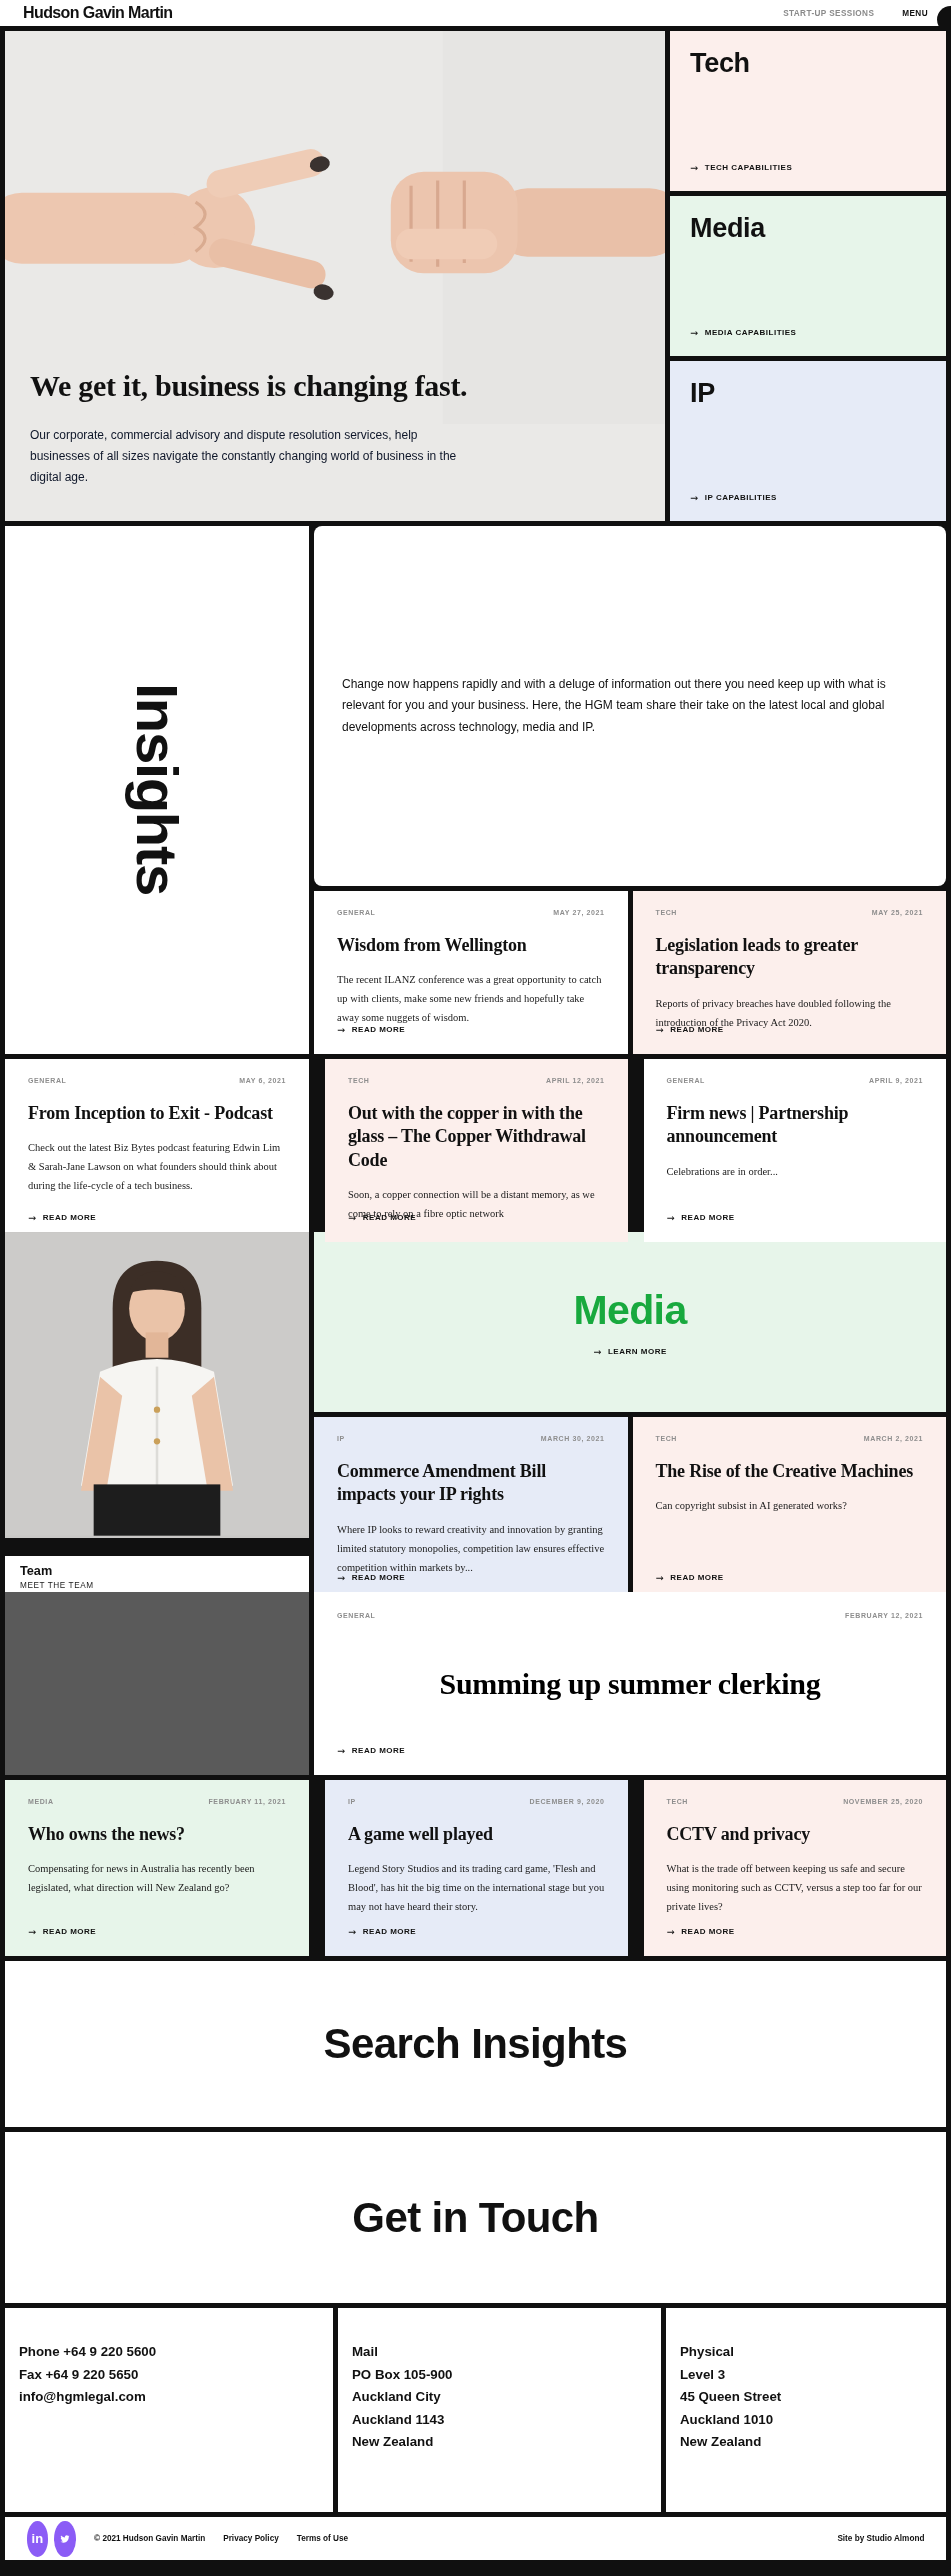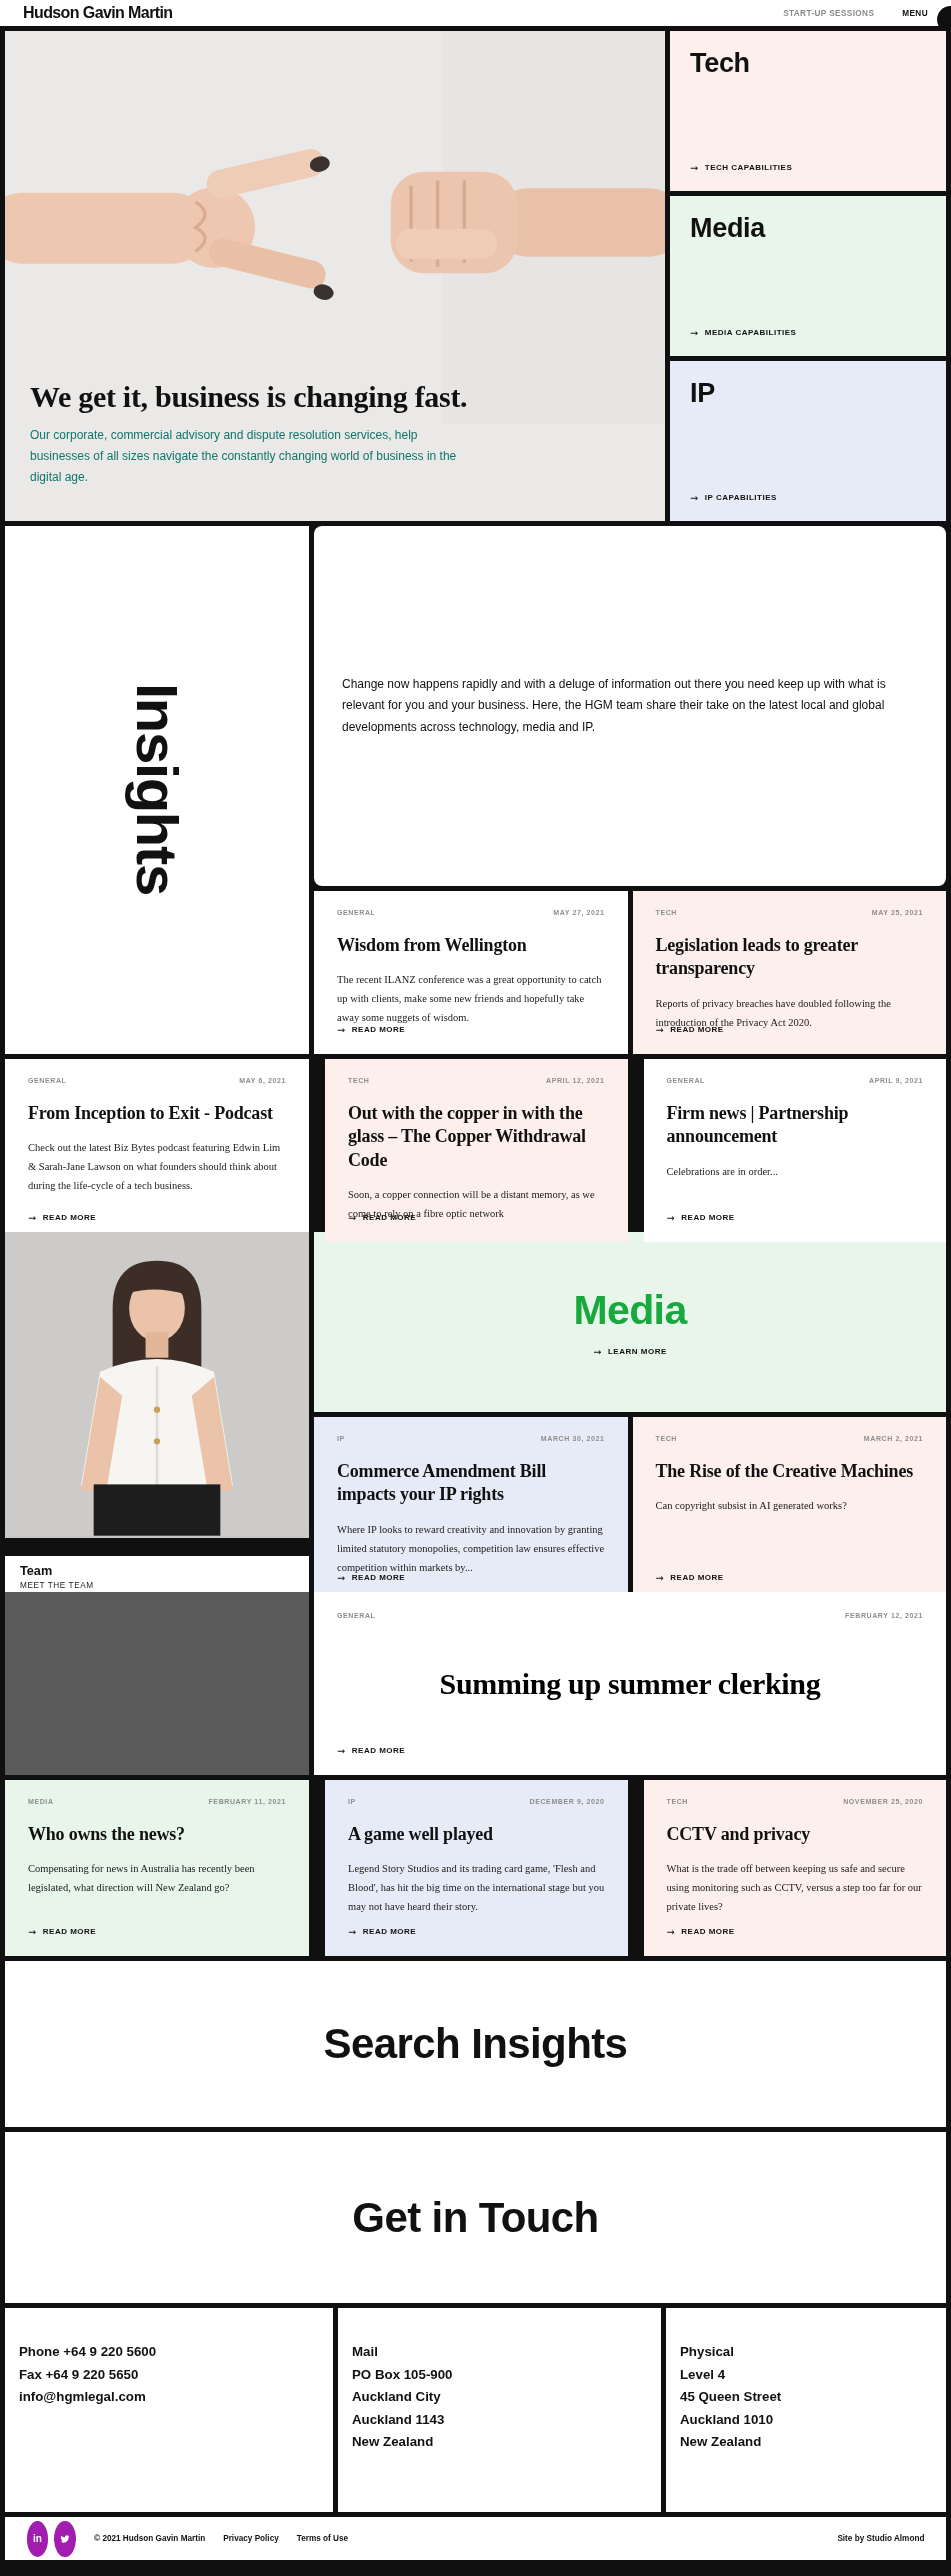--- a/index.html
+++ b/index.html
@@ -25,21 +25,21 @@
   .bg-lav { background:#e6ebf7; }
   .arrow { font-family:"DejaVu Sans", sans-serif; font-size:9.5px; margin-right:6.3px; font-weight:400; }
   .link-caps { font-size:8px; font-weight:800; letter-spacing:0.5px; display:flex; align-items:center; color:#111; }
 
   
   .hero-row { display:grid; grid-template-columns:660px 1fr; gap:5px; height:490px; }
   .hero-panel { background:#eae9e7; position:relative; overflow:hidden; }
   .hero-art { position:absolute; top:0; left:0; }
   .hero-text { position:absolute; left:25px; right:44px; bottom:33px; }
   .hero-title { font-family:"Liberation Serif", serif; font-weight:700; font-size:30px; letter-spacing:-0.3px; }
-  .hero-sub { margin-top:11px; font-size:12px; line-height:1.75; max-width:444px; color:#0f766e; }
+  .hero-sub { margin-top:22px; font-size:12px; line-height:1.75; max-width:444px; color:#0f172a; }
   .cap-col { display:flex; flex-direction:column; gap:5px; }
   .cap-card { flex:1; position:relative; padding:16.5px 20px; }
   .cap-title { font-size:27px; font-weight:800; letter-spacing:-0.3px; }
   .cap-link { position:absolute; left:20px; bottom:18px; }
 
   
   .insights-row { display:grid; grid-template-columns:304px 1fr; gap:5px; height:528px; }
   .insights-left { background:#fff; position:relative; }
   .vertical-title { writing-mode:vertical-rl; font-size:58px; font-weight:800; letter-spacing:-1.3px;
     position:absolute; top:157px; left:50%; transform:translateX(-50%); }
@@ -86,22 +86,22 @@
   .h-262 { height:166px; } .h-269 { height:171px; }
   .big-title { font-size:42px; font-weight:800; letter-spacing:-0.6px; }
 
   
   .contact-row { display:grid; grid-template-columns:328px 323px 1fr; gap:5px; height:204px; }
   .contact-col { background:#fff; padding:33px 0 0 14px; font-size:13.3px; font-weight:700; line-height:1.7; }
 
   
   .bottom-bar { height:43px; background:#fff; display:flex; align-items:center; padding:0 21.6px; }
   .social { display:flex; gap:6.3px; align-items:center; }
-  .social-circle { width:21.6px; height:36px; border-radius:50%; background:#a21caf; color:#fff;
-    display:flex; align-items:center; justify-content:center; font-size:10px; font-weight:700; }
+  .social-circle { width:21.6px; height:36px; border-radius:50%; background:#8b5cf6; color:#fff;
+    display:flex; align-items:center; justify-content:center; font-size:13px; font-weight:700; }
   .bottom-left { display:flex; align-items:center; gap:18px; margin-left:18px; font-size:8.2px; font-weight:700; }
   .bottom-right { margin-left:auto; font-size:8.2px; font-weight:700; }
 </style>
 </head>
 <body>
 
 <div class="frame">
 
   <div class="site-header">
     <div class="logo">Hudson Gavin Martin</div>
@@ -374,21 +374,21 @@
         </div>
       <div class="contact-col">
           <div>Mail</div>
           <div>PO Box 105-900</div>
           <div>Auckland City</div>
           <div>Auckland 1143</div>
           <div>New Zealand</div>
         </div>
       <div class="contact-col">
           <div>Physical</div>
-          <div>Level 4</div>
+          <div>Level 3</div>
           <div>45 Queen Street</div>
           <div>Auckland 1010</div>
           <div>New Zealand</div>
         </div>
     </div>
 
     <div class="bottom-bar">
       <div class="social">
         <div class="social-circle">
             <span>in</span>

